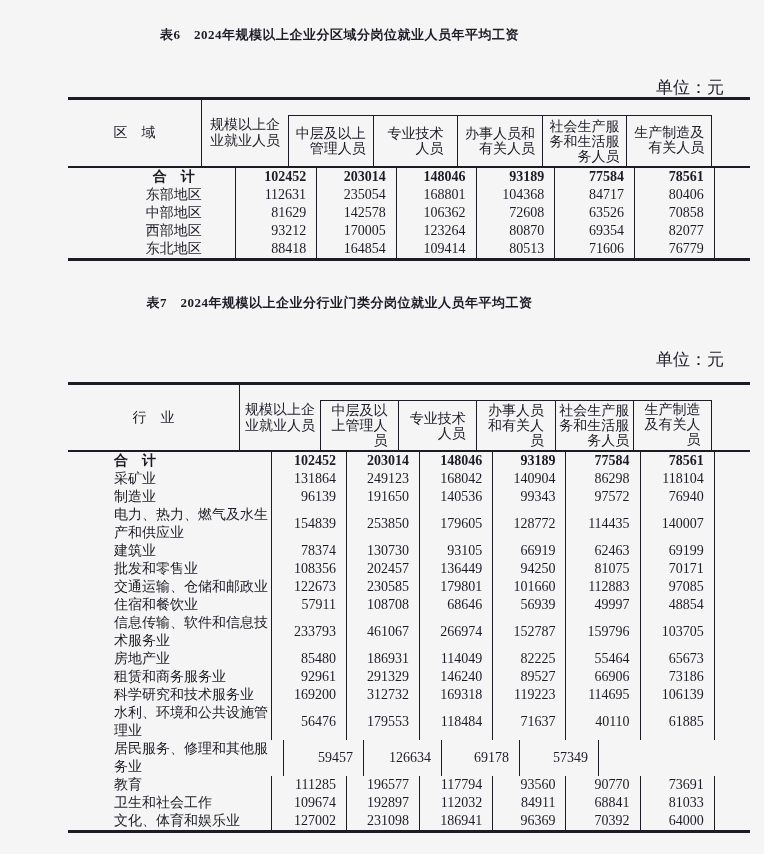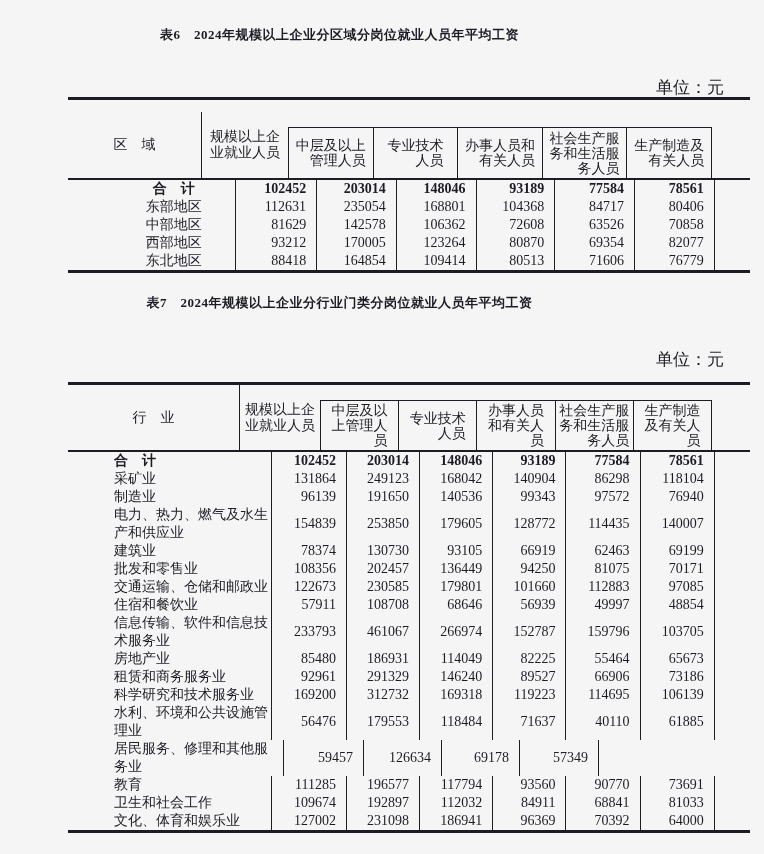--- a/index.html
+++ b/index.html
@@ -25,21 +25,21 @@
     box-sizing:border-box;
     border-top:3px solid #1c1c24;
     border-bottom:3px solid #1c1c24;
     font-size:14px;
   }
   .thead{
     position:relative;display:flex;
     border-bottom:2px solid #1c1c24;
     box-sizing:content-box;
   }
-  .t6 .thead{height:66px;margin-top:12px;}
+  .t6 .thead{height:66px;}
   .t7 .thead{height:65px;}
   .hc{
     box-sizing:border-box;display:flex;
     align-items:center;justify-content:center;
     text-align:center;white-space:pre-line;line-height:16px;
   }
   .hc1{border-right:1px solid #1c1c24;}
   .t6 .hc1{width:134px;}
   .t6 .hc2{width:86px;}
   .t7 .hc1{width:172px;}
@@ -50,21 +50,21 @@
     display:flex;box-sizing:border-box;
   }
   .t6 .hgroup{left:220px;}
   .t7 .hgroup{left:252px;}
   .hg{
     flex:1;box-sizing:border-box;
     border-right:1px solid #1c1c24;
     display:flex;align-items:center;justify-content:center;
     text-align:right;white-space:pre-line;line-height:15px;
   }
-  .hg:last-child{border-right:none;}
+  .hg:last-child{border-right:none;font-family:Liberation Mono, monospace;}
   .tbody{width:100%;}
   .row{display:flex;min-height:18px;margin-left:44px;}
   .row.bold{font-weight:bold;}
   .cell{
     box-sizing:border-box;
     border-right:1px solid #1c1c24;
     display:flex;align-items:center;
   }
   .lab{white-space:pre-line;line-height:18px;}
   .t6 .lab{width:134px;justify-content:center;text-align:center;}

